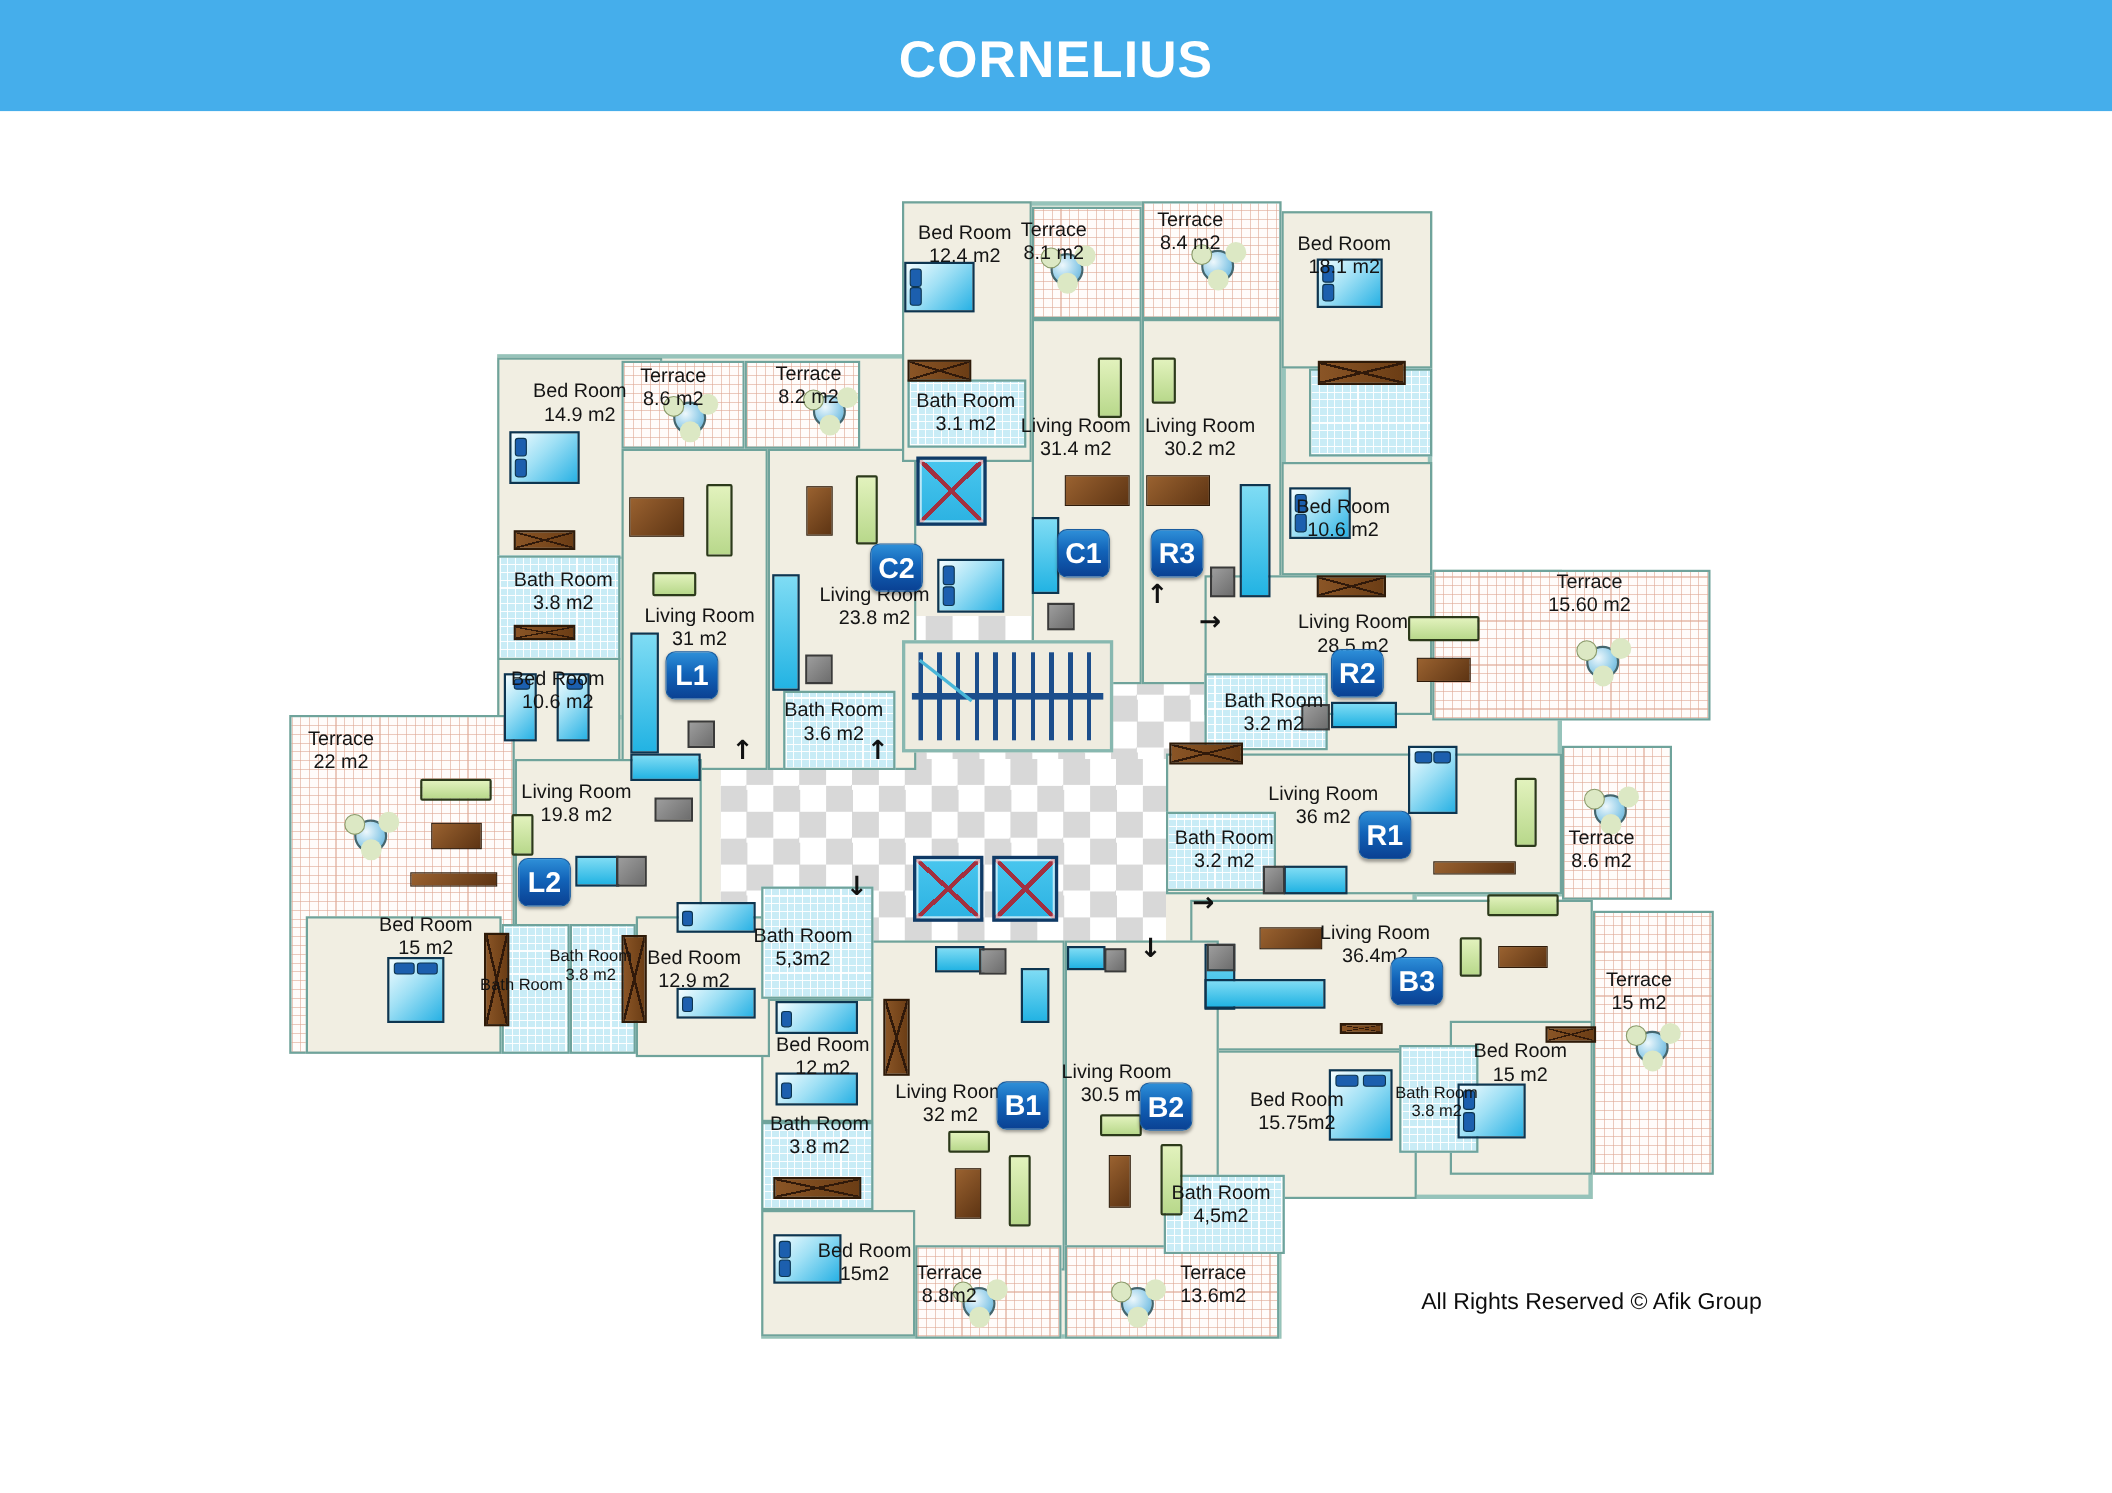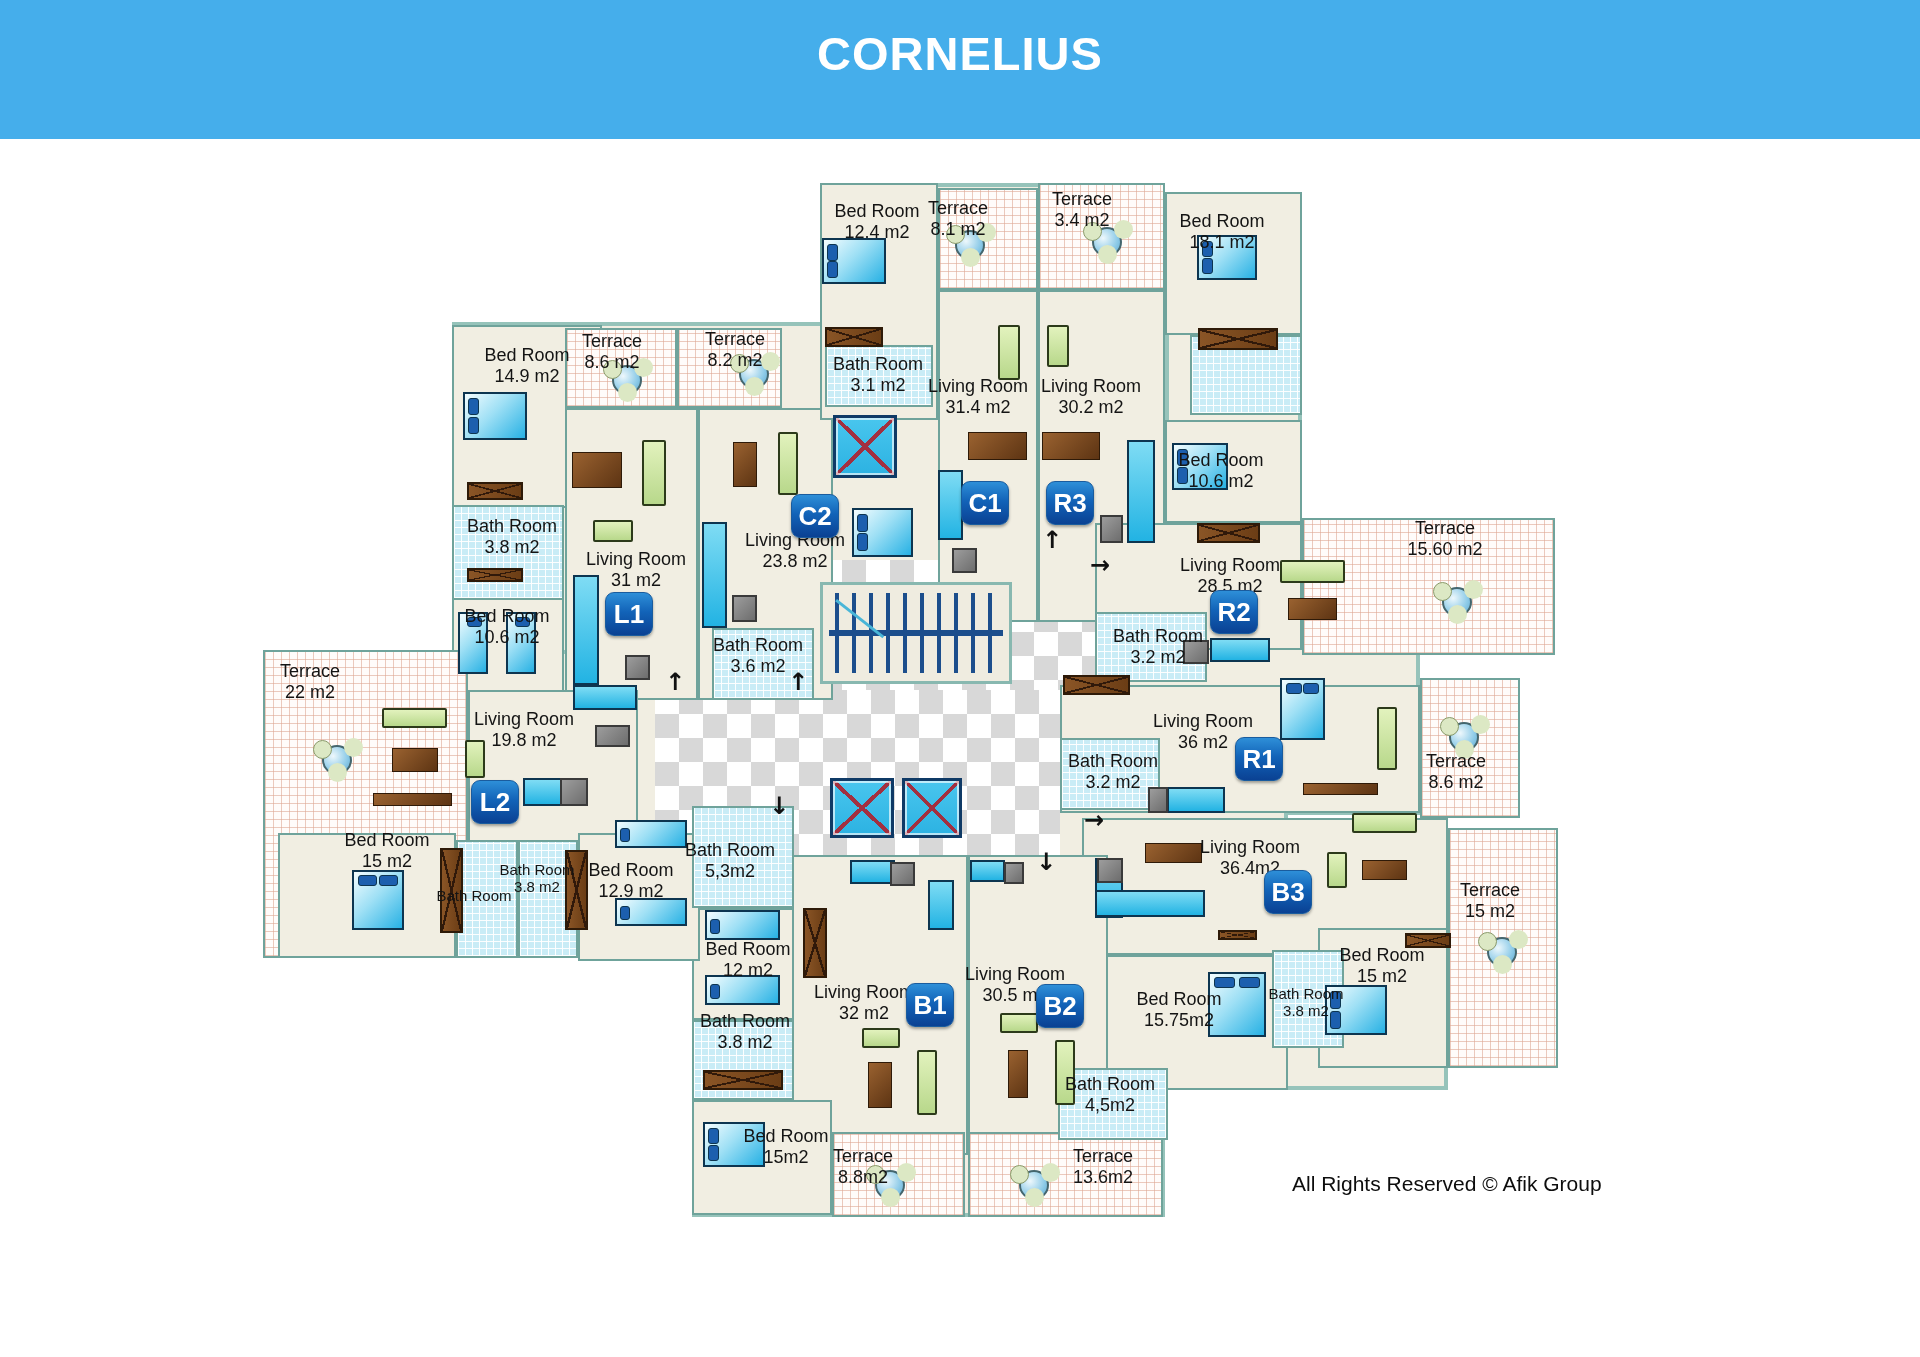--- a/index.html
+++ b/index.html
@@ -1,19 +1,19 @@
 <!DOCTYPE html>
 <html><head>
 <meta charset="utf-8">
 <style>
   html,body{margin:0;padding:0;background:#fff;}
   #screen{position:relative;width:1920px;height:1357px;background:#fff;overflow:hidden;
           font-family:"Liberation Sans",sans-serif;}
   
-  #hdr{position:absolute;left:0;top:0;width:1920px;height:139px;background:#45aeeb;}
+  #hdr{position:absolute;left:0;top:0;width:1920px;height:101px;background:#45aeeb;}
   #hdr h1{margin:0;width:100%;text-align:center;line-height:108px;font-size:47px;font-weight:700;
           color:#fff;letter-spacing:1px;}
   
   .rm{position:absolute;box-sizing:border-box;border:2px solid #6fa39b;}
   .cream{background:#f1eee2;}
   .back{border:4px solid #96c3ba;}
   .terr{background-color:#fffcfa;
         background-image:repeating-linear-gradient(0deg,rgba(222,168,148,.6) 0 1px,transparent 1px 8px),
                          repeating-linear-gradient(90deg,rgba(222,168,148,.6) 0 1px,transparent 1px 8px);}
   .bath{background-color:#c9ecf6;
@@ -293,21 +293,21 @@
     <div class="lbl" style="left:877px;top:222px">
         <span>Bed Room</span>
         <span>12.4 m2</span>
       </div>
     <div class="lbl" style="left:958px;top:219px">
         <span>Terrace</span>
         <span>8.1 m2</span>
       </div>
     <div class="lbl" style="left:1082px;top:210px">
         <span>Terrace</span>
-        <span>3.4 m2</span>
+        <span>8.4 m2</span>
       </div>
     <div class="lbl" style="left:878px;top:375px">
         <span>Bath Room</span>
         <span>3.1 m2</span>
       </div>
     <div class="lbl" style="left:978px;top:397px">
         <span>Living Room</span>
         <span>31.4 m2</span>
       </div>
     <div class="lbl" style="left:1091px;top:397px">

